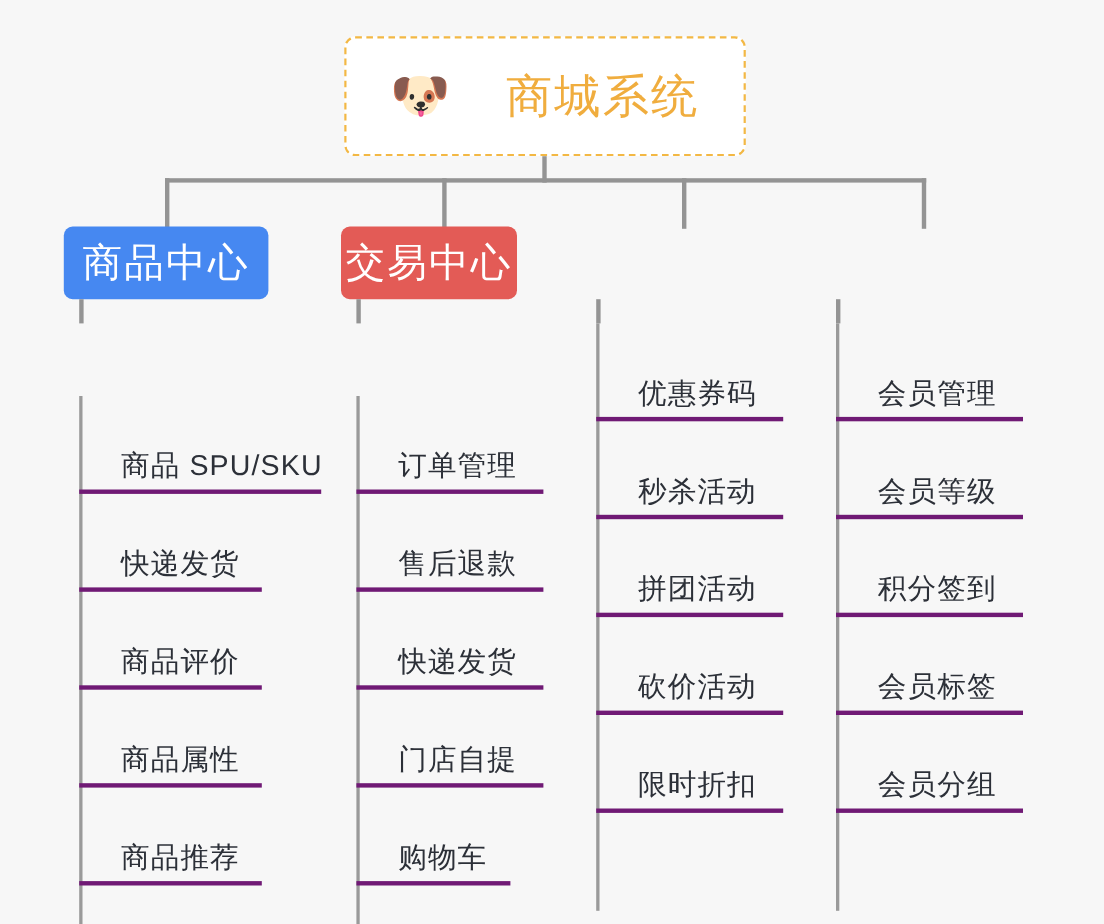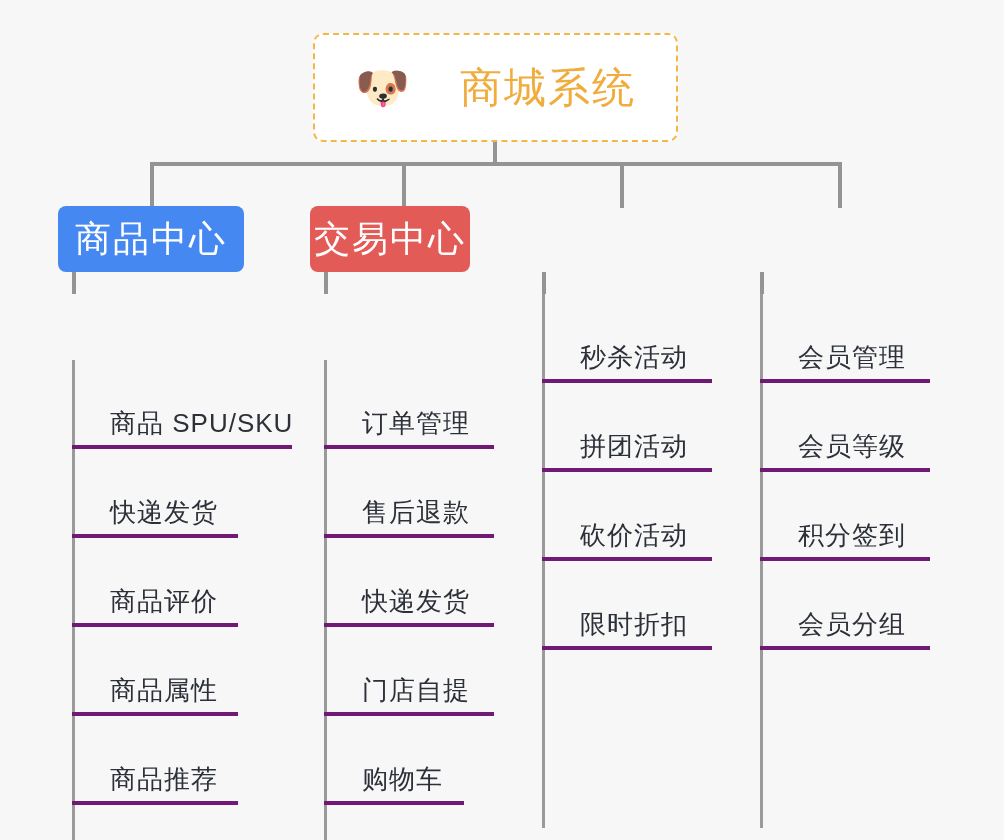--- a/index.html
+++ b/index.html
@@ -211,20 +211,25 @@
         
       </div>
     </div>
   </div>
 
   <div class="column" style="left:528px; width:184px;">
     <div class="conn conn-v" style="left: 14px; top: 66px; height: 22px; background: rgb(148, 148, 148);"></div>
     <div class="leaf-list" style="margin-left:14px; margin-top:88px; width:170px;">
       <div class="spine" style="height:534px;"></div>
       <div class="leaf">
+        <span class="leaf-inner" style="width:170px;">
+          <span class="leaf-text">优惠券码</span>
+        </span>
+      </div>
+      <div class="leaf">
         <span class="leaf-inner" style="width:170px;margin-top:17px;">
           <span class="leaf-text">秒杀活动</span>
         </span>
       </div>
       <div class="leaf">
         <span class="leaf-inner" style="width:170px;">
           <span class="leaf-text">拼团活动</span>
         </span>
       </div>
       <div class="leaf">
@@ -257,20 +262,25 @@
           <span class="leaf-text">会员等级</span>
         </span>
       </div>
       <div class="leaf">
         <span class="leaf-inner" style="width:170px;">
           <span class="leaf-text">积分签到</span>
         </span>
       </div>
       <div class="leaf">
         <span class="leaf-inner" style="width:170px;">
+          <span class="leaf-text">会员标签</span>
+        </span>
+      </div>
+      <div class="leaf">
+        <span class="leaf-inner" style="width:170px;">
           <span class="leaf-text">会员分组</span>
         </span>
       </div>
       <div class="leaf">
         
       </div>
     </div>
   </div>
 
 </div>

